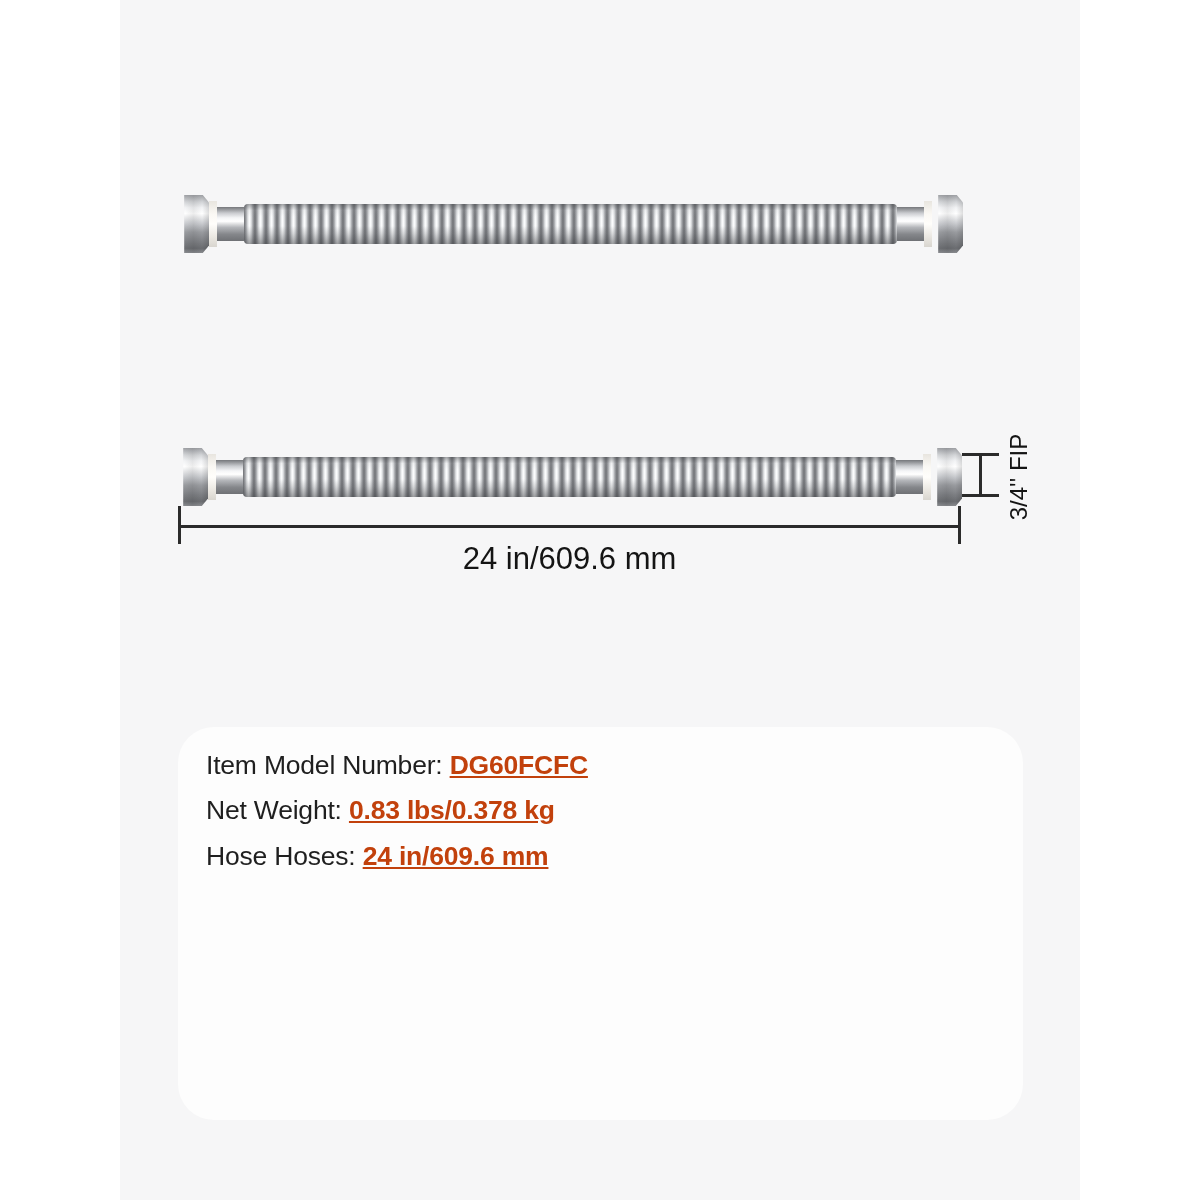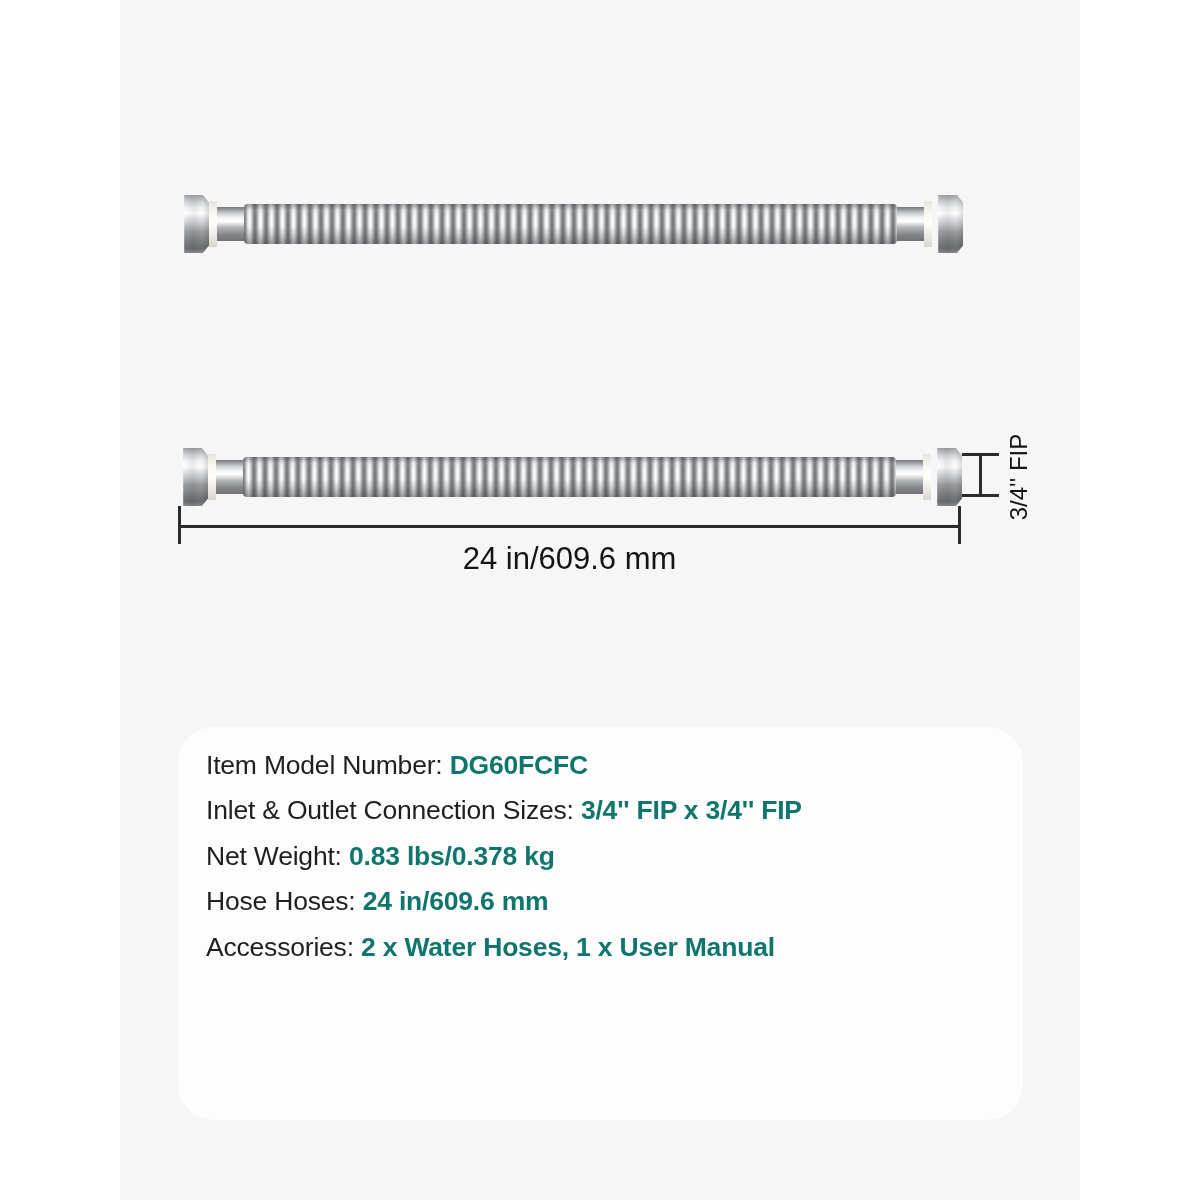--- a/index.html
+++ b/index.html
@@ -77,22 +77,23 @@
     padding:16px 10px 0 28px;
   }
   .spec-row{
     font-size:26.5px;
     line-height:45.4px;
     letter-spacing:-0.2px;
     color:#1f1f1f;
   }
   .spec-value{
     font-weight:bold;
-    color:#0f766e;
+    color:#c2410c;
     white-space:pre-line;
+    text-decoration:underline;
   }
 </style>
 </head>
 <body>
 
 <div class="stage">
 
   <div class="hose hose-1">
     <div class="nut"></div>
     <div class="gasket"></div>
@@ -121,26 +122,20 @@
   <div class="ibeam-h" style="left:842px;top:453px;"></div>
   <div class="ibeam-h" style="left:842px;top:494px;"></div>
   <div class="ibeam-v" style="left:859px;top:453px;"></div>
   <div class="fip-label">3/4'' FIP</div>
 
   <div class="spec-panel">
     <div class="spec-row">
       <span class="spec-label">Item Model Number: </span><span class="spec-value">DG60FCFC</span>
     </div>
     <div class="spec-row">
-      <span class="spec-label">Inlet &amp; Outlet Connection Sizes: </span><span class="spec-value">3/4'' FIP x 3/4'' FIP</span>
-    </div>
-    <div class="spec-row">
       <span class="spec-label">Net Weight: </span><span class="spec-value">0.83 lbs/0.378 kg</span>
     </div>
     <div class="spec-row">
       <span class="spec-label">Hose Hoses: </span><span class="spec-value">24 in/609.6 mm</span>
-    </div>
-    <div class="spec-row">
-      <span class="spec-label">Accessories: </span><span class="spec-value">2 x Water Hoses, 1 x User Manual</span>
     </div>
   </div>
 
 </div>
 
 </body></html>

